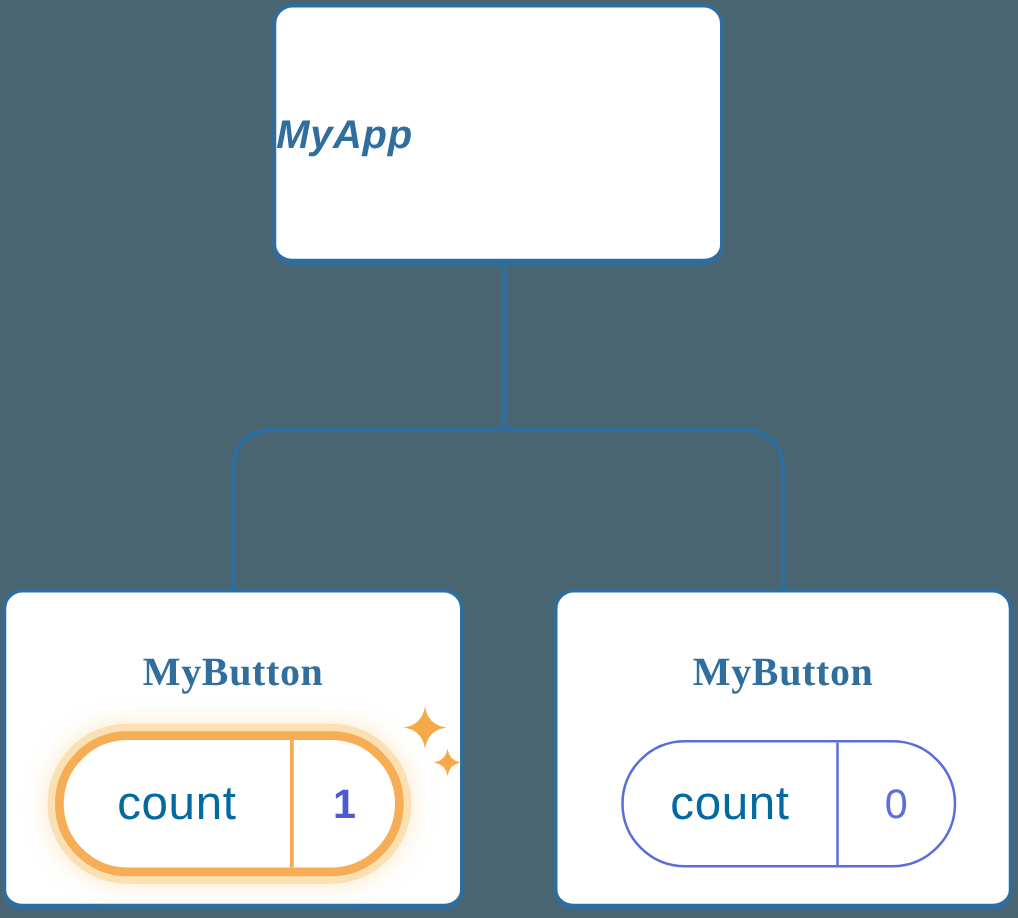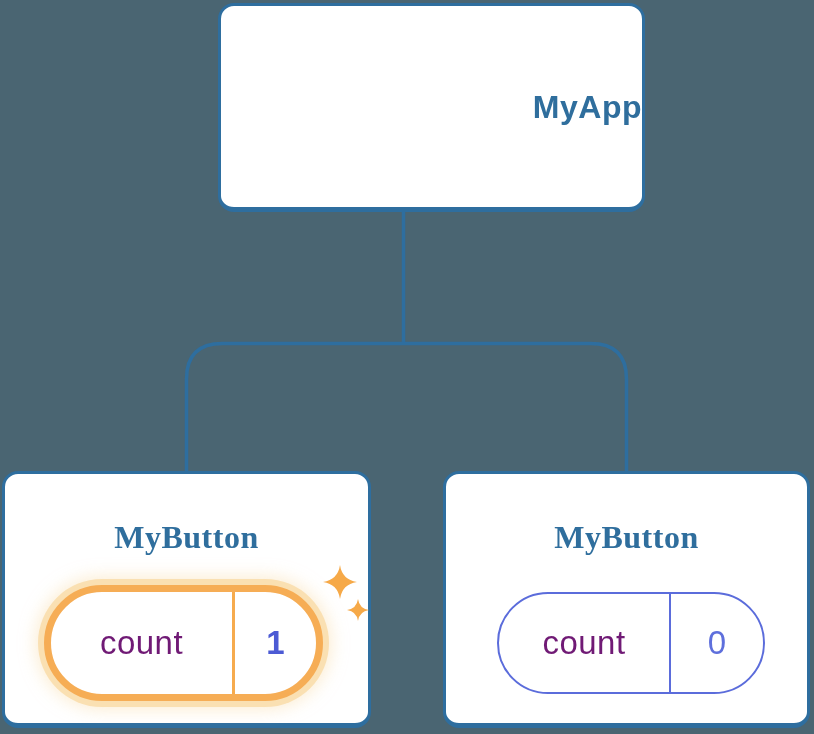--- a/index.html
+++ b/index.html
@@ -16,22 +16,22 @@
 
   .node {
     position: absolute;
     background: #ffffff;
     border: 3px solid #2e6e9f;
     border-bottom-width: 5px;
     border-radius: 16px;
     box-sizing: border-box;
     z-index: 1;
   }
-  .node-root { left: 218px; top: 3px; width: 427px; height: 209px;
-    display: flex; align-items: center; justify-content: flex-end; }
+  .node-root { left: 218px; top: 3px; width: 361px; height: 209px;
+    display: flex; align-items: center; justify-content: flex-start; font-style: italic; }
   .node-left  { left: 2px;   top: 471px; width: 369px; height: 257px; }
   .node-right { left: 443px; top: 471px; width: 367px; height: 257px; }
 
   .node-title {
     color: #2f6e9d;
     font-size: 32px;
     font-weight: 600;
     letter-spacing: 0.5px;
     line-height: 38px;
   }
@@ -45,22 +45,22 @@
   .pill {
     display: flex; align-items: stretch;
     background: #ffffff;
     border-radius: 999px;
     box-sizing: border-box;
     height: 100%;
   }
   .pill-key {
     flex: 1;
     display: flex; align-items: center; justify-content: center;
-    color: #701a75;
-    font-size: 33px;
+    color: #0369a1;
+    font-size: 38px;
     letter-spacing: 0.5px;
   }
   .pill-value {
     display: flex; align-items: center; justify-content: center;
     color: #5e6fdc;
     font-size: 33px;
   }
   .pill-divider { width: 2px; background: #5b6cdb; }
 
   

